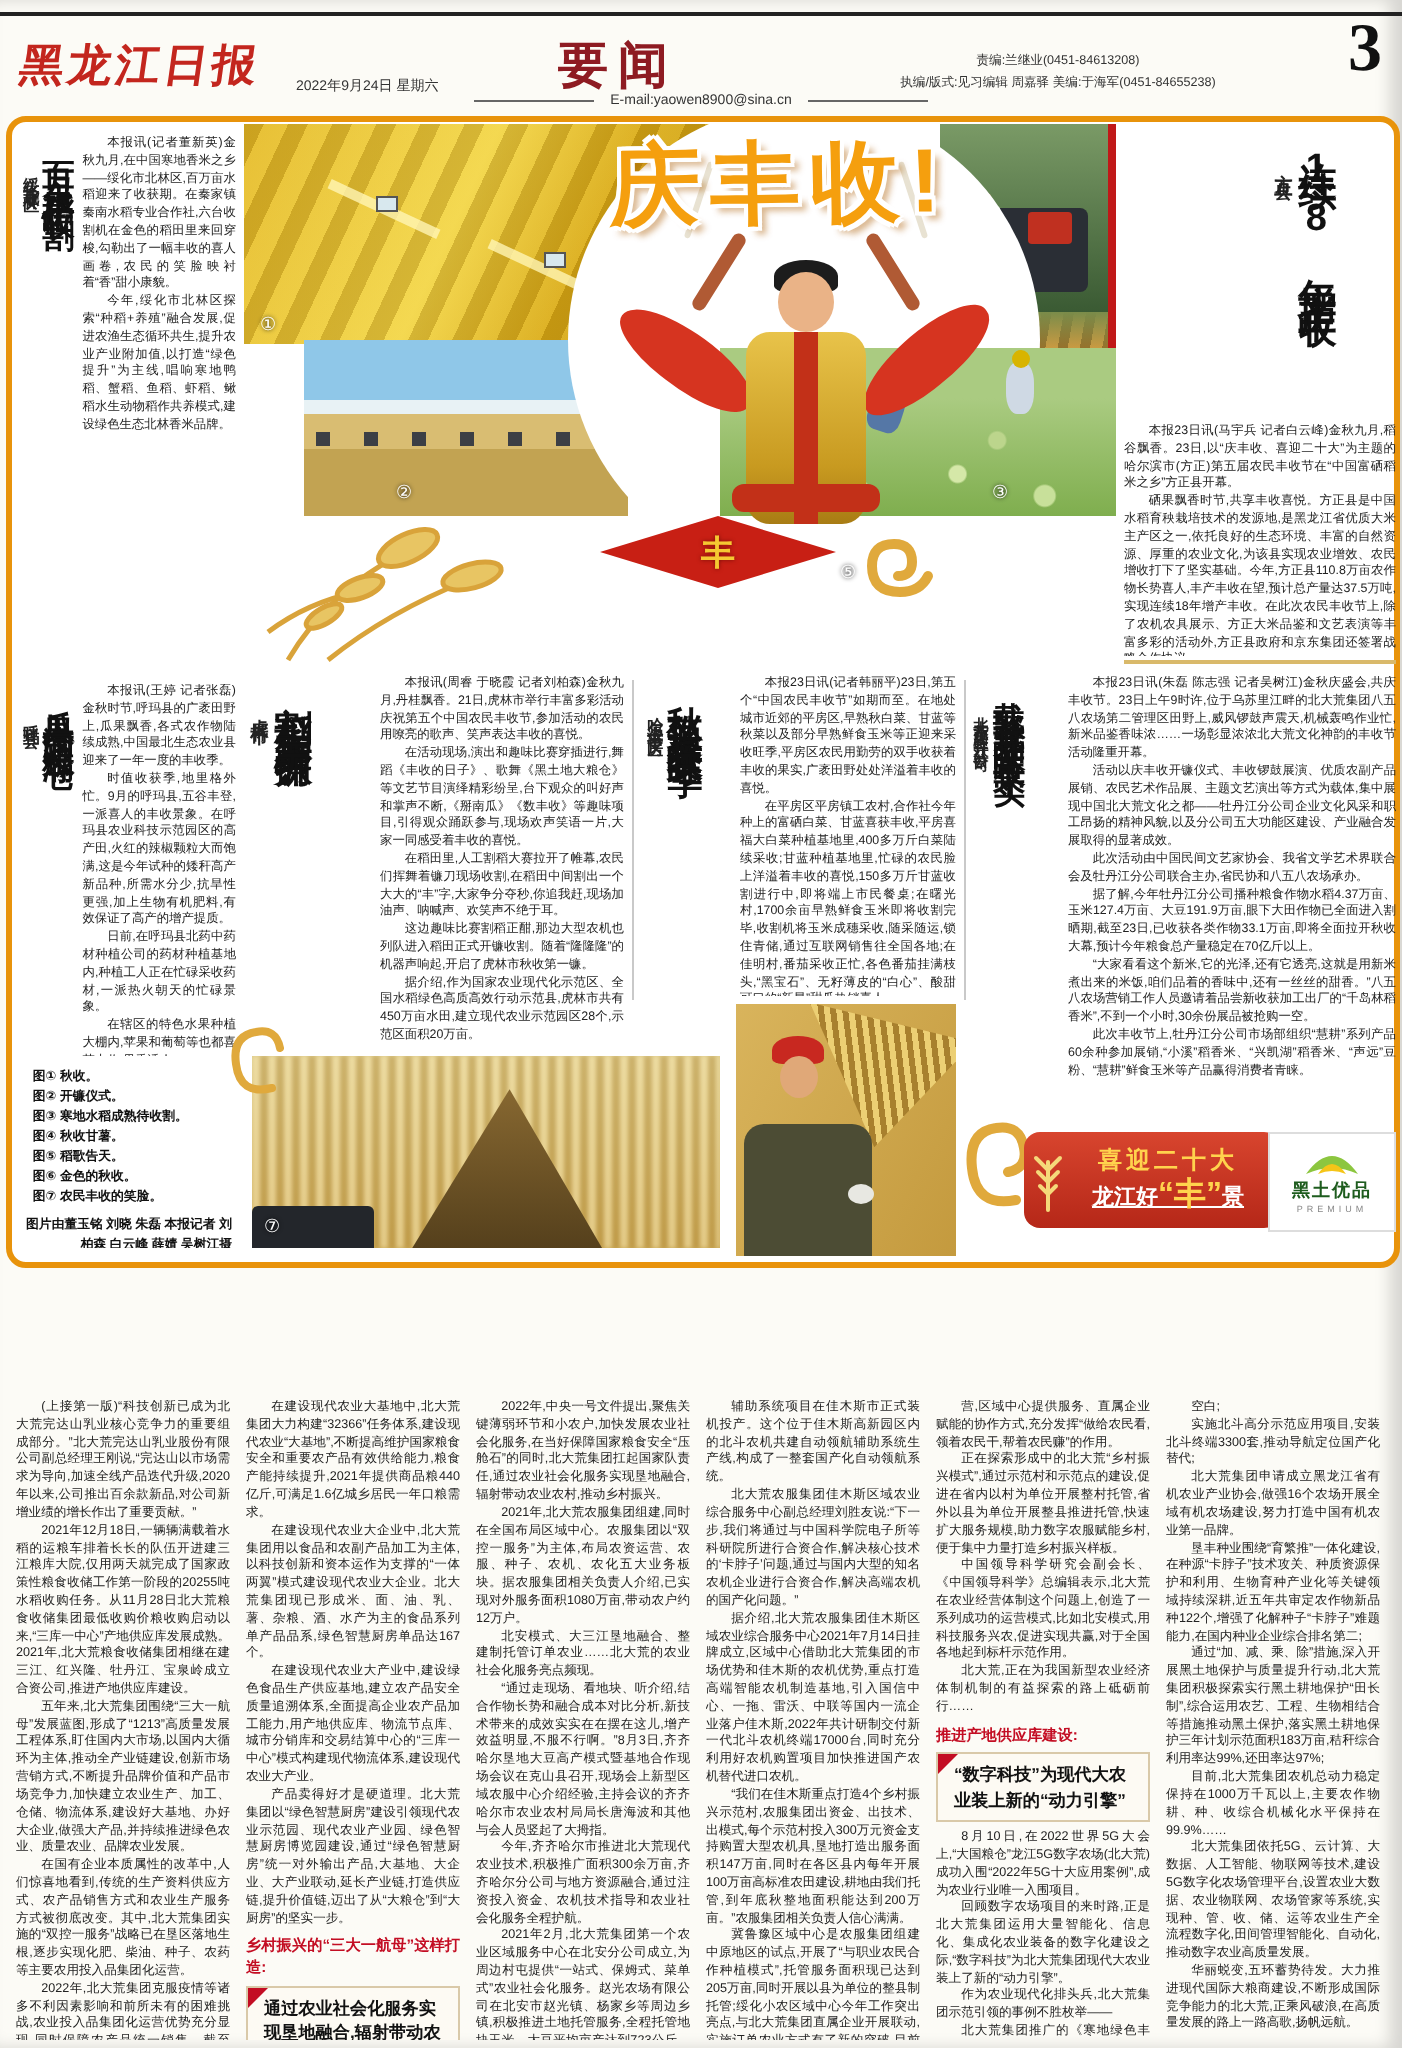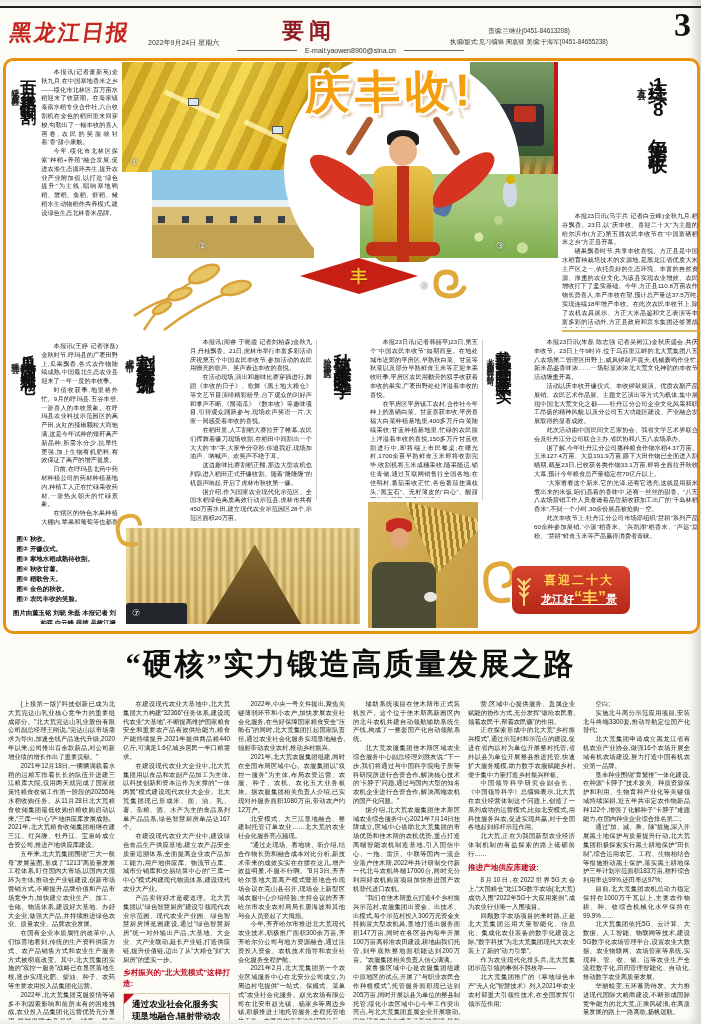--- a/index.html
+++ b/index.html
@@ -6,21 +6,21 @@
   .page{position:relative;width:701px;height:1024px;background:#fcfbf6;overflow:hidden;
         font-family:"Liberation Sans","DejaVu Sans",sans-serif;color:#1c1c1c;
         box-shadow:inset -6px 0 8px rgba(0,0,0,.15);}
   .abs{position:absolute;}
   
   .top-rule{position:absolute;left:0;top:6px;width:701px;height:2px;background:#222;}
   .brand{position:absolute;left:10px;top:18px;font-family:"Liberation Serif","DejaVu Serif",serif;
          font-size:22px;font-weight:bold;color:#c3261e;transform:skewX(-8deg);letter-spacing:2px;}
   .dateline{position:absolute;left:148px;top:38px;font-size:7px;color:#333;}
   .section-title{position:absolute;left:0;top:16px;width:618px;text-align:center;
-         font-size:22px;font-weight:900;color:#8e1b22;letter-spacing:5px;}
+         font-size:25px;font-weight:900;color:#8e1b22;letter-spacing:5px;}
   .email-row{position:absolute;left:0;top:47px;width:701px;display:flex;justify-content:center;
          align-items:center;gap:8px;font-size:7px;color:#333;}
   .email-row .rule{width:60px;border-top:1px solid #666;height:0;}
   .editors{position:absolute;right:52px;top:26px;width:240px;text-align:center;font-size:6.3px;
          color:#333;line-height:1.7;}
   .page-no{position:absolute;right:10px;top:6px;font-family:"Liberation Serif","DejaVu Serif",serif;
          font-size:34px;font-weight:bold;color:#111;}
   
   .frame{position:absolute;left:3px;top:58px;width:691px;height:570px;border:3px solid #e8930b;
          border-radius:10px;background:#fff;}
@@ -104,21 +104,21 @@
   .sheaf{position:absolute;right:-6px;top:2px;width:84px;height:70px;transform:rotate(8deg);
      clip-path:polygon(50% 100%,0 4%,100% 16%);
      background:repeating-linear-gradient(75deg,#eccf74 0 3px,#a8802e 3px 6px);}
   .jacket{position:absolute;left:4px;bottom:0;width:64px;height:66px;background:#4c4c34;border-radius:10px 10px 0 0;}
   .face{position:absolute;left:22px;top:26px;width:19px;height:21px;background:#e0a878;border-radius:50%;}
   .cap{position:absolute;left:18px;top:16px;width:26px;height:14px;background:#c82820;border-radius:50% 50% 20% 20%;}
   .glove{position:absolute;left:56px;bottom:26px;width:13px;height:10px;background:#e8e8e2;border-radius:50%;}
   .mid-rule{position:absolute;width:1px;background:#c9c9c9;}
   .tan-rule{position:absolute;left:562px;top:330px;width:136px;height:2px;background:#d9b96a;}
   
-  .banner-red{position:absolute;left:512px;top:566px;width:118px;height:48px;border-radius:8px;
+  .banner-red{position:absolute;left:512px;top:566px;width:128px;height:48px;border-radius:8px;
      background:linear-gradient(180deg,#d8452e,#b52718);display:flex;align-items:center;padding:0 4px;box-sizing:border-box;}
   .banner-text{flex:1;text-align:center;line-height:1.25;}
   .banner-l1{font-size:12px;font-weight:900;color:#ffd34d;letter-spacing:2px;}
   .banner-l2{font-size:11px;font-weight:900;color:#fff;text-decoration:underline;}
   .banner-l2 .feng{font-size:16px;color:#ffd34d;}
   .logo-box{position:absolute;left:634px;top:566px;width:62px;height:48px;background:#fff;border:1px solid #ddd;
      display:flex;flex-direction:column;align-items:center;justify-content:center;}
   .logo-name{font-size:9px;font-weight:900;color:#1e5c1e;letter-spacing:1px;}
   .logo-sub{font-size:4.5px;color:#888;letter-spacing:2px;}
   
@@ -337,38 +337,45 @@
           <path d="M8 24 L12 20"></path>
       </g>
     </svg>
     <div class="banner-text">
       <div class="banner-l1">喜迎二十大</div>
       <div class="banner-l2">
         <span>龙江好</span><span class="feng">“丰”</span><span>景</span>
       </div>
     </div>
   </div>
-
-  <div class="feature-headline">“硬核”实力锻造高质量发展之路</div>
+  <div class="logo-box">
+    <svg width="30" height="14" viewBox="0 0 30 14">
+      <path d="M2 12 Q15 -6 28 12 Q15 6 2 12" fill="#8cc63f"></path>
+      <path d="M8 12 Q15 2 22 12 Q15 9 8 12" fill="#f5c518"></path>
+    </svg>
+    <div class="logo-name">黑土优品</div>
+    <div class="logo-sub">PREMIUM</div>
+  </div>
+
   <div class="fcols">
     <div class="fcol">
         <p>(上接第一版)“科技创新已成为北大荒完达山乳业核心竞争力的重要组成部分。”北大荒完达山乳业股份有限公司副总经理王刚说,“完达山以市场需求为导向,加速全线产品迭代升级,2020年以来,公司推出百余款新品,对公司新增业绩的增长作出了重要贡献。”</p>
         <p>2021年12月18日,一辆辆满载着水稻的运粮车排着长长的队伍开进建三江粮库大院,仅用两天就完成了国家政策性粮食收储工作第一阶段的20255吨水稻收购任务。从11月28日北大荒粮食收储集团最低收购价粮收购启动以来,“三库一中心”产地供应库发展成熟。2021年,北大荒粮食收储集团相继在建三江、红兴隆、牡丹江、宝泉岭成立合资公司,推进产地供应库建设。</p>
         <p>五年来,北大荒集团围绕“三大一航母”发展蓝图,形成了“1213”高质量发展工程体系,盯住国内大市场,以国内大循环为主体,推动全产业链建设,创新市场营销方式,不断提升品牌价值和产品市场竞争力,加快建立农业生产、加工、仓储、物流体系,建设好大基地、办好大企业,做强大产品,并持续推进绿色农业、质量农业、品牌农业发展。</p>
         <p>在国有企业本质属性的改革中,人们惊喜地看到,传统的生产资料供应方式、农产品销售方式和农业生产服务方式被彻底改变。其中,北大荒集团实施的“双控一服务”战略已在垦区落地生根,逐步实现化肥、柴油、种子、农药等主要农用投入品集团化运营。</p>
         <p>2022年,北大荒集团克服疫情等诸多不利因素影响和前所未有的困难挑战,农业投入品集团化运营优势充分显现,同时保障农产品统一销售。截至2022年5月末,集团统营粮食累计1292.61万吨,实现粮食销售率59.06%。</p>
       </div>
     <div class="fcol">
       <div>
           <p>在建设现代农业大基地中,北大荒集团大力构建“32366”任务体系,建设现代农业“大基地”,不断提高维护国家粮食安全和重要农产品有效供给能力,粮食产能持续提升,2021年提供商品粮440亿斤,可满足1.6亿城乡居民一年口粮需求。</p>
           <p>在建设现代农业大企业中,北大荒集团用以食品和农副产品加工为主体,以科技创新和资本运作为支撑的“一体两翼”模式建设现代农业大企业。北大荒集团现已形成米、面、油、乳、薯、杂粮、酒、水产为主的食品系列单产品品系,绿色智慧厨房单品达167个。</p>
           <p>在建设现代农业大产业中,建设绿色食品生产供应基地,建立农产品安全质量追溯体系,全面提高企业农产品加工能力,用产地供应库、物流节点库、城市分销库和交易结算中心的“三库一中心”模式构建现代物流体系,建设现代农业大产业。</p>
           <p>产品卖得好才是硬道理。北大荒集团以“绿色智慧厨房”建设引领现代农业示范园、现代农业产业园、绿色智慧厨房博览园建设,通过“绿色智慧厨房”统一对外输出产品,大基地、大企业、大产业联动,延长产业链,打造供应链,提升价值链,迈出了从“大粮仓”到“大厨房”的坚实一步。</p>
         </div>
-      <p class="red-heading">乡村振兴的“北大荒模式”这样打造:</p>
+      <p class="red-heading">乡村振兴的“三大一航母”这样打造:</p>
       <div class="hl-box"><span class="tri"></span><span>通过农业社会化服务实现垦地融合,辐射带动农业农村,答好乡村振兴新答卷</span></div>
 
     </div>
     <div class="fcol">
         <p>2022年,中央一号文件提出,聚焦关键薄弱环节和小农户,加快发展农业社会化服务,在当好保障国家粮食安全“压舱石”的同时,北大荒集团扛起国家队责任,通过农业社会化服务实现垦地融合,辐射带动农业农村,推动乡村振兴。</p>
         <p>2021年,北大荒农服集团组建,同时在全国布局区域中心。农服集团以“双控一服务”为主体,布局农资运营、农服、种子、农机、农化五大业务板块。据农服集团相关负责人介绍,已实现对外服务面积1080万亩,带动农户约12万户。</p>
         <p>北安模式、大三江垦地融合、整建制托管订单农业……北大荒的农业社会化服务亮点频现。</p>
         <p>“通过走现场、看地块、听介绍,结合作物长势和融合成本对比分析,新技术带来的成效实实在在摆在这儿,增产效益明显,不服不行啊。”8月3日,齐齐哈尔垦地大豆高产模式暨基地合作现场会议在克山县召开,现场会上新型区域农服中心介绍经验,主持会议的齐齐哈尔市农业农村局局长唐海波和其他与会人员竖起了大拇指。</p>
         <p>今年,齐齐哈尔市推进北大荒现代农业技术,积极推广面积300余万亩,齐齐哈尔分公司与地方资源融合,通过注资投入资金、农机技术指导和农业社会化服务全程护航。</p>
         <p>2021年2月,北大荒集团第一个农业区域服务中心在北安分公司成立,为周边村屯提供“一站式、保姆式、菜单式”农业社会化服务。赵光农场有限公司在北安市赵光镇、杨家乡等周边乡镇,积极推进土地托管服务,全程托管地块玉米、大豆平均亩产达到723公斤、183.5公斤,产量分别提高了9.5%和11.2%,取得了良好的示范效果。</p>
@@ -381,20 +388,21 @@
         <p>冀鲁豫区域中心是农服集团组建中原地区的试点,开展了“与职业农民合作种植模式”,托管服务面积现已达到205万亩,同时开展以县为单位的整县制托管;绥化小农区域中心今年工作突出亮点,与北大荒集团直属企业开展联动,实施订单农业方式有了新的突破,目前服务面积30万亩,与丰益集团签订优质小麦订单10万吨。</p>
       </div>
     <div class="fcol">
       <div>
           <p>营,区域中心提供服务、直属企业赋能的协作方式,充分发挥“做给农民看,领着农民干,帮着农民赚”的作用。</p>
           <p>正在探索形成中的北大荒“乡村振兴模式”,通过示范村和示范点的建设,促进在省内以村为单位开展整村托管,省外以县为单位开展整县推进托管,快速扩大服务规模,助力数字农服赋能乡村,便于集中力量打造乡村振兴样板。</p>
           <p>中国领导科学研究会副会长、《中国领导科学》总编辑表示,北大荒在农业经营体制这个问题上,创造了一系列成功的运营模式,比如北安模式,用科技服务兴农,促进实现共赢,对于全国各地起到标杆示范作用。</p>
           <p>北大荒,正在为我国新型农业经济体制机制的有益探索的路上砥砺前行……</p>
         </div>
       <p class="red-heading">推进产地供应库建设:</p>
+      <div class="hl-box"><span class="tri"></span><span>“数字科技”为现代大农业装上新的“动力引擎”</span></div>
       <div>
           <p>8月10日,在2022世界5G大会上,“大国粮仓”龙江5G数字农场(北大荒)成功入围“2022年5G十大应用案例”,成为农业行业唯一入围项目。</p>
           <p>回顾数字农场项目的来时路,正是北大荒集团运用大量智能化、信息化、集成化农业装备的数字化建设之际,“数字科技”为北大荒集团现代大农业装上了新的“动力引擎”。</p>
           <p>作为农业现代化排头兵,北大荒集团示范引领的事例不胜枚举——</p>
           <p>北大荒集团推广的《寒地绿色丰产“无人化”智慧技术》列入2021年农业农村部重大引领性技术,在全国发挥引领示范作用;</p>
         </div>
     </div>
     <div class="fcol">
         <p>空白;</p>
         <p>实施北斗高分示范应用项目,安装北斗终端3300套,推动导航定位国产化替代;</p>

